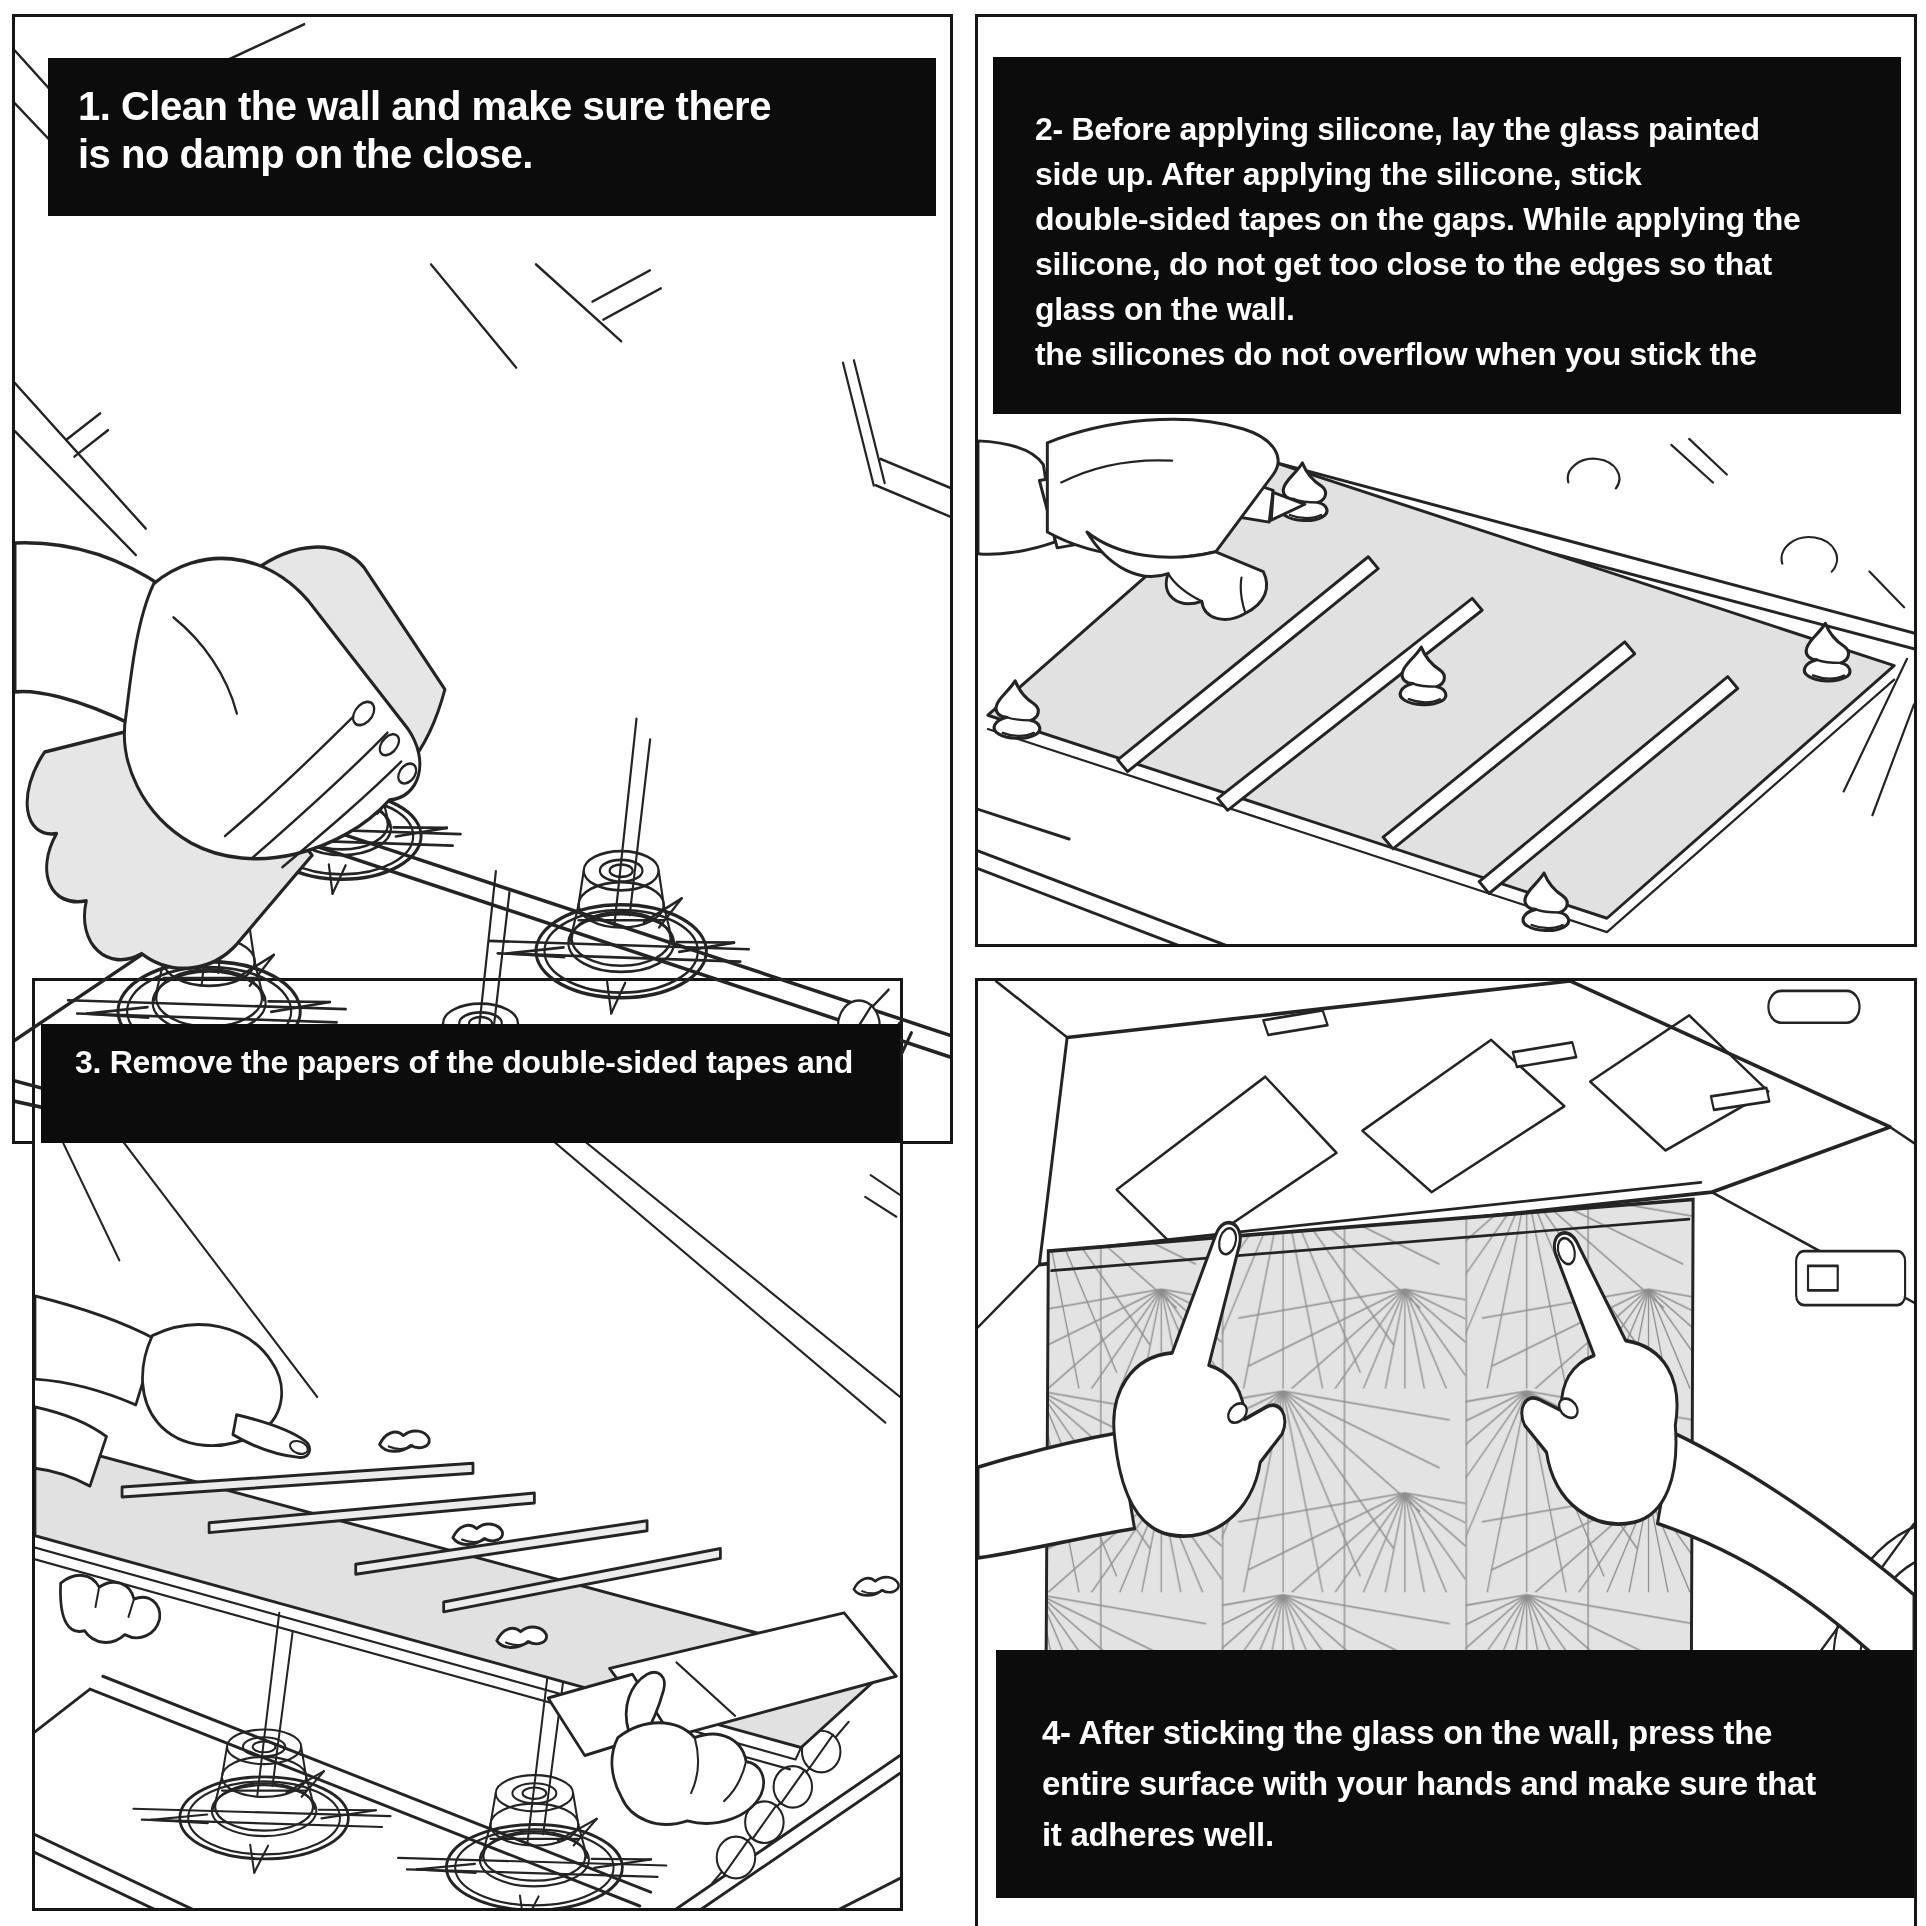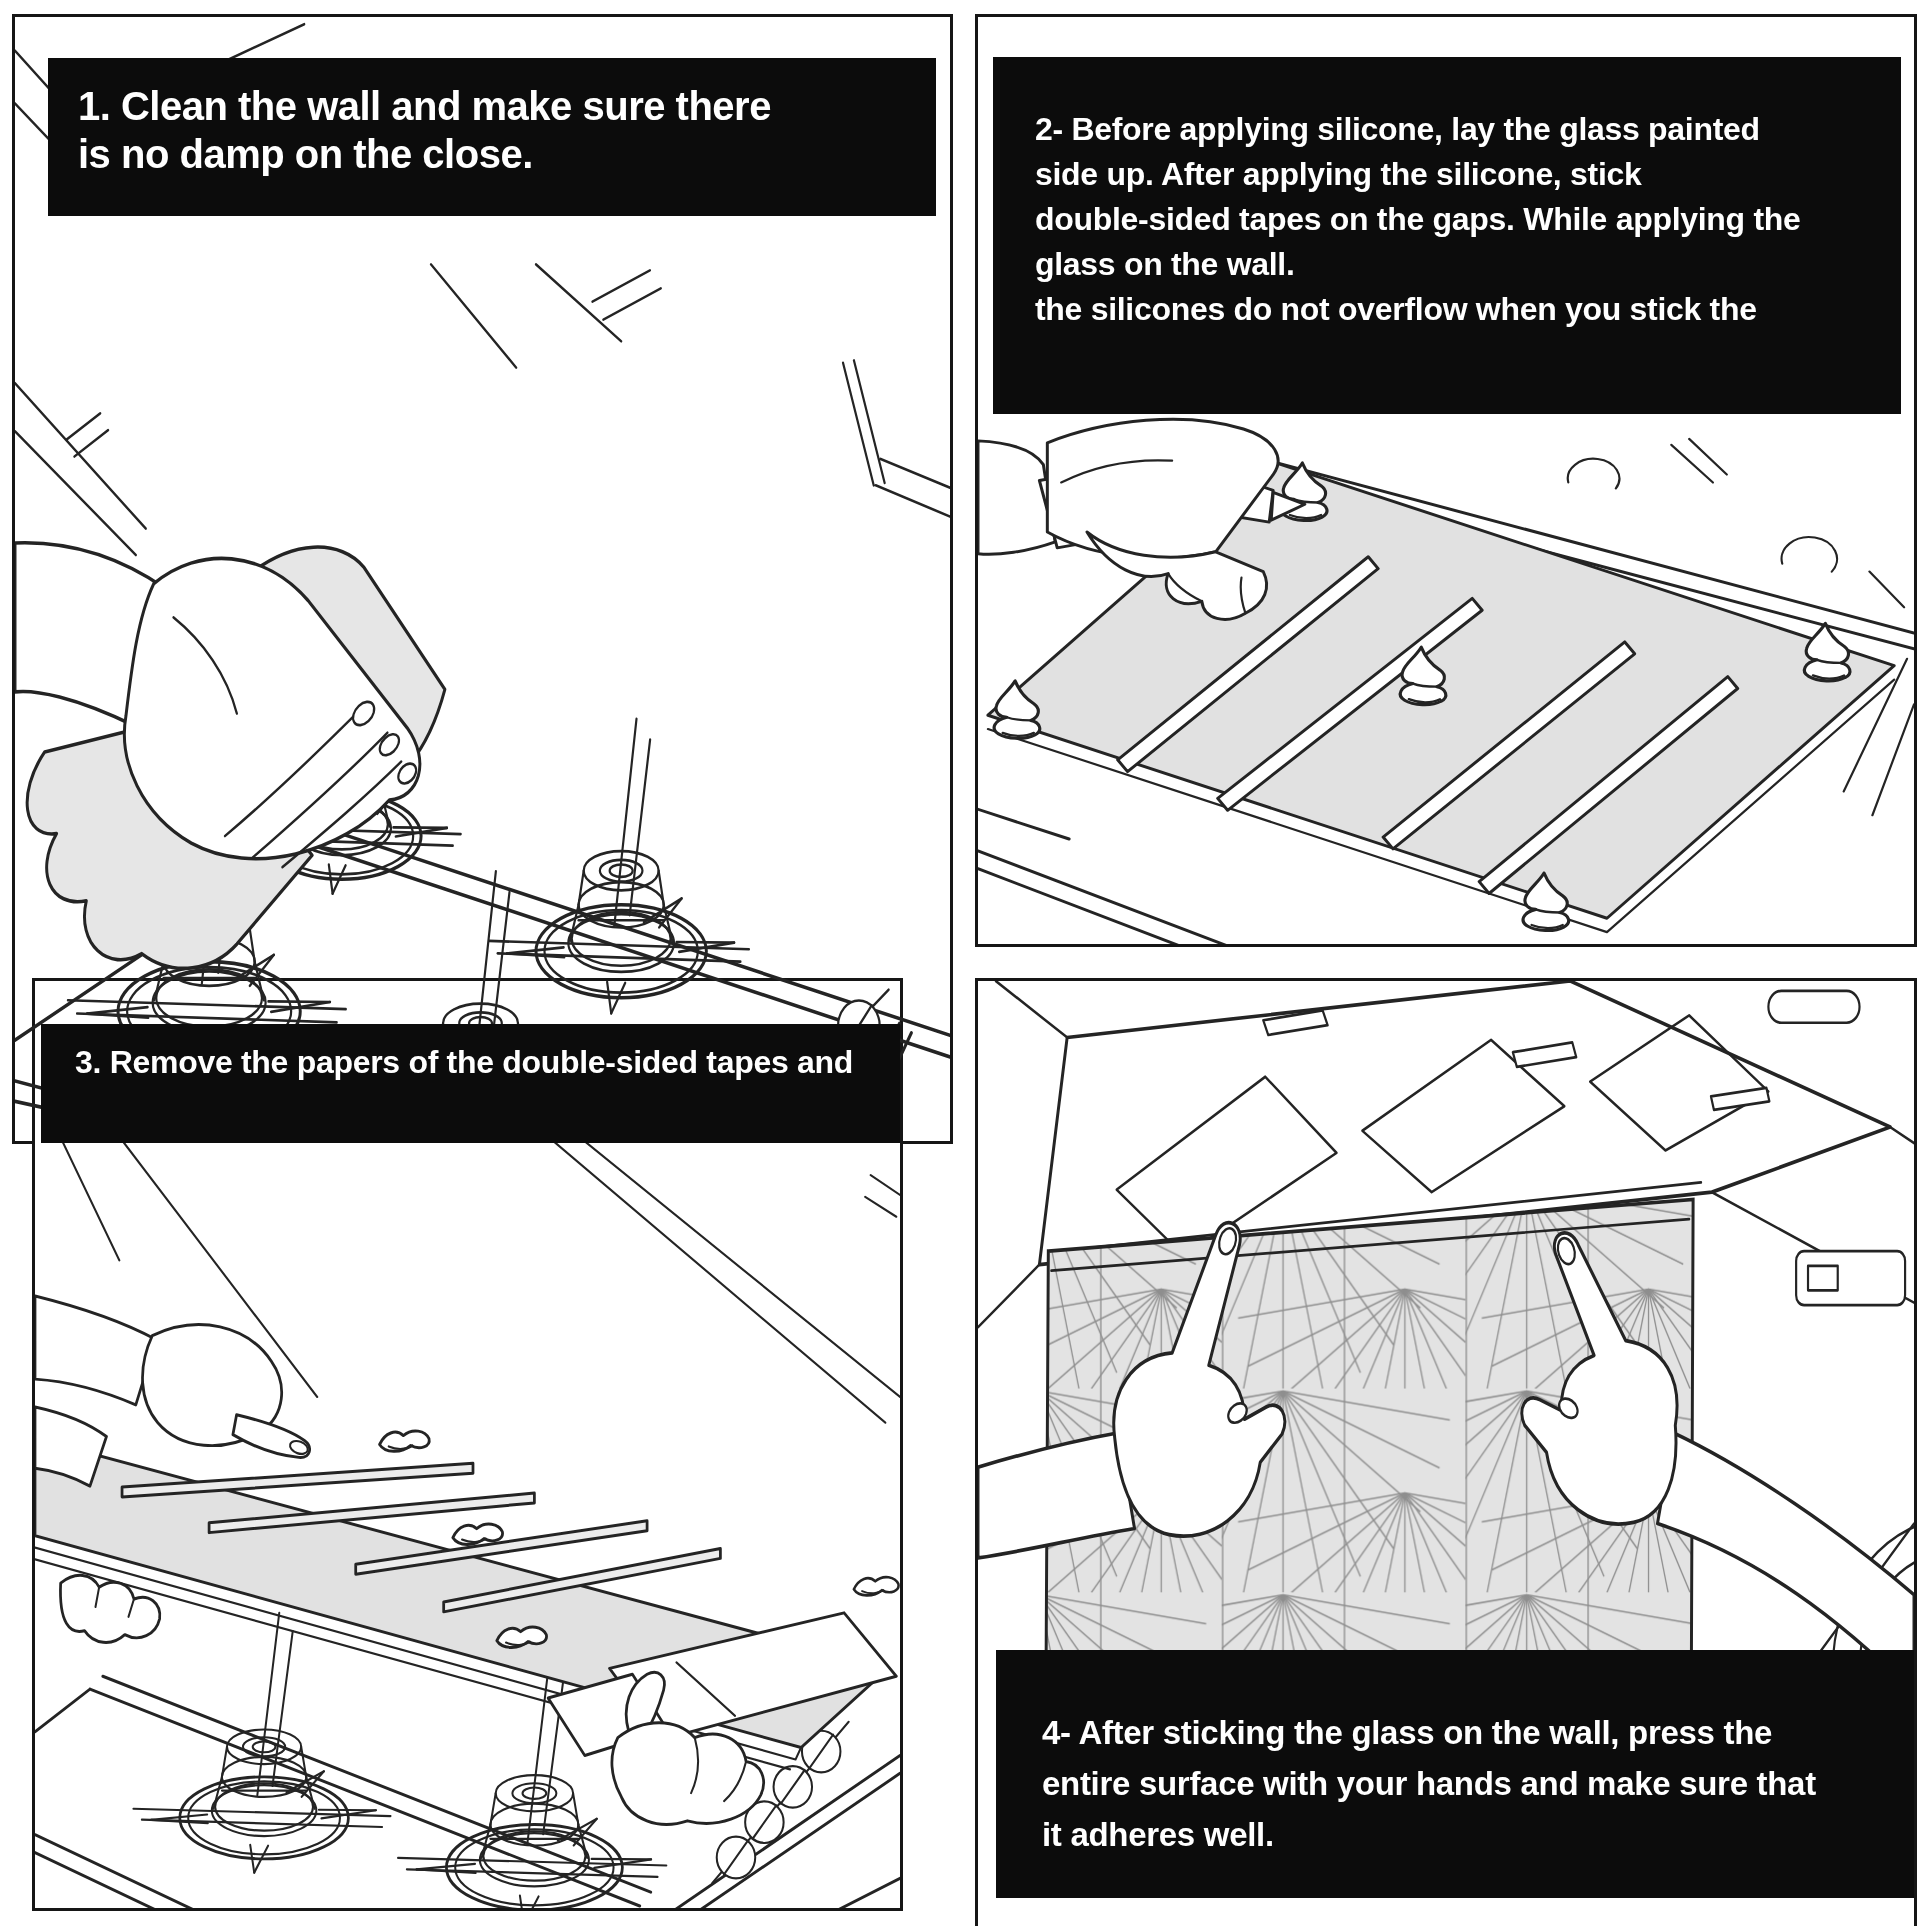--- a/index.html
+++ b/index.html
@@ -223,20 +223,21 @@
         <polygon class="s wf" points="298,480 330,492 296,508"></polygon>
         <path class="s wf" d="M70,430 C130,406 210,398 268,416 C300,426 310,446 298,462 L240,540 C190,552 120,548 70,520 Z"></path>
         <path class="s wf" d="M110,520 C132,556 164,572 192,562 C184,584 202,598 226,590 C228,608 250,614 270,602 C290,592 296,576 288,560 L240,540 C190,552 140,544 110,520 Z"></path>
         <path class="s s2" d="M192,562 C198,572 210,582 226,590 M270,602 C266,590 264,578 266,566 M84,470 C120,452 160,446 196,448"></path>
       </g>
     </svg>
     <div class="caption cap2">
       <span class="cl">2- Before applying silicone, lay the glass painted</span>
       <span class="cl">side up. After applying the silicone, stick</span>
       <span class="cl">double-sided tapes on the gaps. While applying the</span>
+      <span class="cl">silicone, do not get too close to the edges so that</span>
       <span class="cl">glass on the wall.</span>
       <span class="cl">the silicones do not overflow when you stick the</span>
     </div>
   </section>
 
   <section class="panel" id="panel-3">
     <svg class="illus" viewBox="0 0 944 936" preserveAspectRatio="none">
       <g>
         <path class="s s2" d="M600,162 L944,420 M566,162 L928,446 M96,162 L308,420 M30,162 L92,282 M912,196 L944,216 M906,218 L940,238"></path>
       </g>

